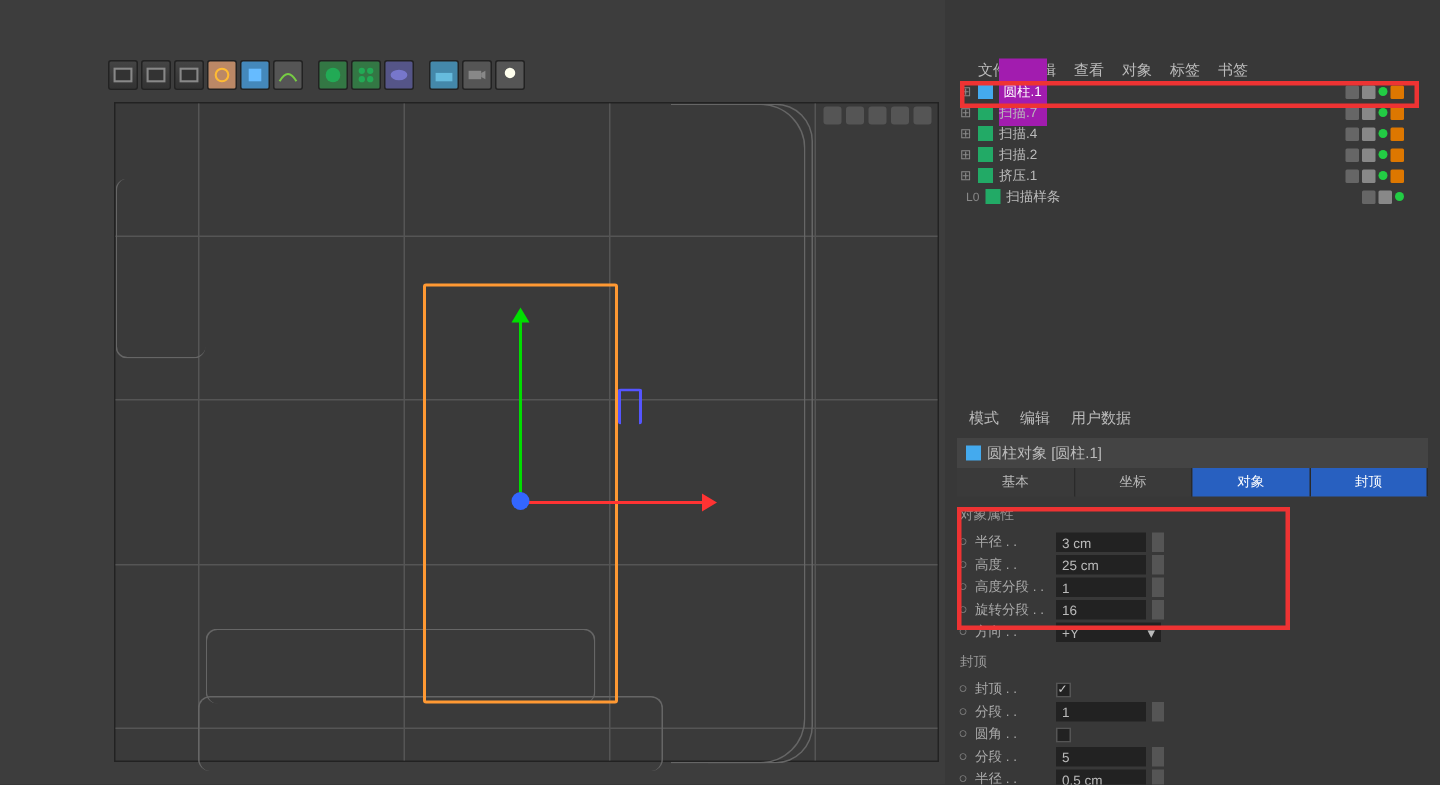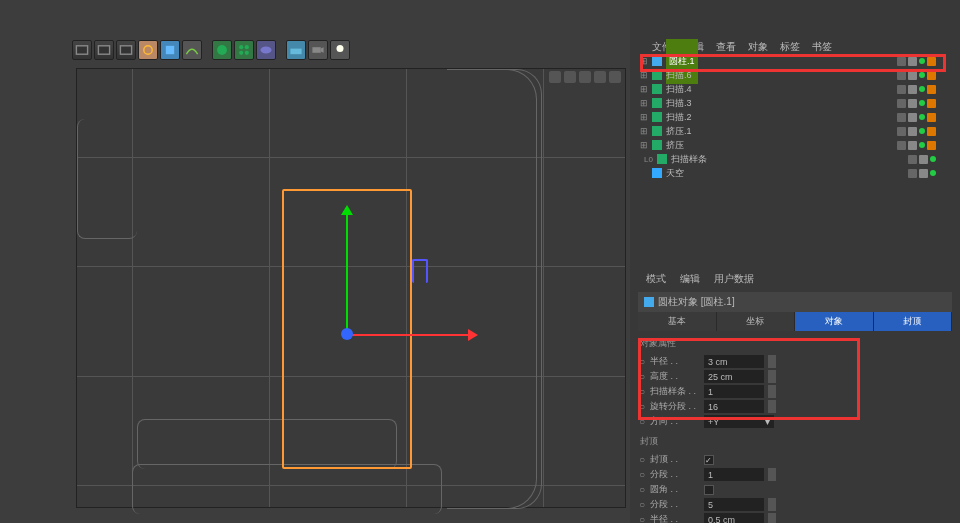--- a/index.html
+++ b/index.html
@@ -29,21 +29,21 @@
 .obj-highlight{position:absolute;left:10px;top:54px;width:306px;height:18px;border:3px solid #e33;z-index:5;pointer-events:none}
 .obj-row{display:flex;align-items:center;height:14px;padding-left:12px;gap:4px;position:relative}
 .obj-row:before{content:"⊞";position:absolute;left:0;color:#888;font-size:9px}
 .obj-row.no-exp:before{content:""}
 .obj-icon{width:10px;height:10px;display:inline-block}
 .obj-icon.cyl{background:#4ae}
 .obj-icon.sweep{background:#2a6}
 .obj-icon.ext{background:#2a6}
 .obj-icon.sky{background:#3af}
 .obj-name{font-size:9px}
-.obj-name.sel{background:#4d7c0f;color:#fff;padding:16px 3px}
+.obj-name.sel{background:#a21caf;color:#fff;padding:16px 3px}
 .obj-tags{position:absolute;right:10px;display:flex;gap:2px;align-items:center}
 .obj-tags span{width:9px;height:9px;background:#666;border-radius:1px}
 .obj-tags .dot{width:6px;height:6px;background:#2c4;border-radius:50%}
 .obj-tags .org{background:#d70}
 .attr-panel{position:absolute;left:8px;top:270px;width:314px}
 .attr-tabs{display:flex;gap:14px;font-size:9px;color:#999;padding:2px 8px}
 .attr-title{background:#444;padding:3px 6px;margin-top:4px;display:flex;align-items:center;gap:4px}
 .attr-title .cyl{width:10px;height:10px;background:#4ae}
 .tab-row{display:flex;margin-top:0}
 .tab-cell{flex:1;text-align:center;padding:3px 0;background:#3a3a3a;font-size:9px;border-right:1px solid #2a2a2a}
@@ -178,91 +178,62 @@
         <span class="obj-name sel">圆柱.1</span>
         <span class="obj-tags">
           <span></span>
           <span style="background:#888"></span>
           <span class="dot"></span>
           <span class="org"></span>
         </span>
       </div>
       <div class="obj-row">
         <span class="obj-icon sweep"></span>
-        <span class="obj-name">扫描.6</span>
+        <span class="obj-name">扫描.7</span>
         <span class="obj-tags">
           <span></span>
           <span style="background:#888"></span>
           <span class="dot"></span>
           <span class="org"></span>
         </span>
       </div>
       <div class="obj-row">
         <span class="obj-icon sweep"></span>
         <span class="obj-name">扫描.4</span>
         <span class="obj-tags">
           <span></span>
           <span style="background:#888"></span>
           <span class="dot"></span>
           <span class="org"></span>
         </span>
       </div>
       <div class="obj-row">
         <span class="obj-icon sweep"></span>
-        <span class="obj-name">扫描.3</span>
-        <span class="obj-tags">
-          <span></span>
-          <span style="background:#888"></span>
-          <span class="dot"></span>
-          <span class="org"></span>
-        </span>
-      </div>
-      <div class="obj-row">
-        <span class="obj-icon sweep"></span>
         <span class="obj-name">扫描.2</span>
         <span class="obj-tags">
           <span></span>
           <span style="background:#888"></span>
           <span class="dot"></span>
           <span class="org"></span>
         </span>
       </div>
       <div class="obj-row">
         <span class="obj-icon ext"></span>
         <span class="obj-name">挤压.1</span>
-        <span class="obj-tags">
-          <span></span>
-          <span style="background:#888"></span>
-          <span class="dot"></span>
-          <span class="org"></span>
-        </span>
-      </div>
-      <div class="obj-row">
-        <span class="obj-icon ext"></span>
-        <span class="obj-name">挤压</span>
         <span class="obj-tags">
           <span></span>
           <span style="background:#888"></span>
           <span class="dot"></span>
           <span class="org"></span>
         </span>
       </div>
       <div class="obj-row no-exp" style="padding-left: 4px;">
         <span style="font-size:8px;color:#888">L0</span>
         <span class="obj-icon sweep"></span>
         <span class="obj-name">扫描样条</span>
-        <span class="obj-tags">
-          <span></span>
-          <span style="background:#888"></span>
-          <span class="dot"></span>
-        </span>
-      </div>
-      <div class="obj-row no-exp">
-        <span class="obj-icon sky"></span>
-        <span class="obj-name">天空</span>
         <span class="obj-tags">
           <span></span>
           <span style="background:#888"></span>
           <span class="dot"></span>
         </span>
       </div>
     </div>
 
   <div class="attr-panel">
     <div class="attr-tabs">
@@ -289,21 +260,21 @@
           <span class="spinner"></span>
         </div>
         <div class="prop-row">
           <span class="bullet">○</span>
           <span class="lbl">高度 . .</span>
           <span class="val">25 cm</span>
           <span class="spinner"></span>
         </div>
         <div class="prop-row">
           <span class="bullet">○</span>
-          <span class="lbl">扫描样条 . .</span>
+          <span class="lbl">高度分段 . .</span>
           <span class="val">1</span>
           <span class="spinner"></span>
         </div>
         <div class="prop-row">
           <span class="bullet">○</span>
           <span class="lbl">旋转分段 . .</span>
           <span class="val">16</span>
           <span class="spinner"></span>
         </div>
         <div class="prop-row">

